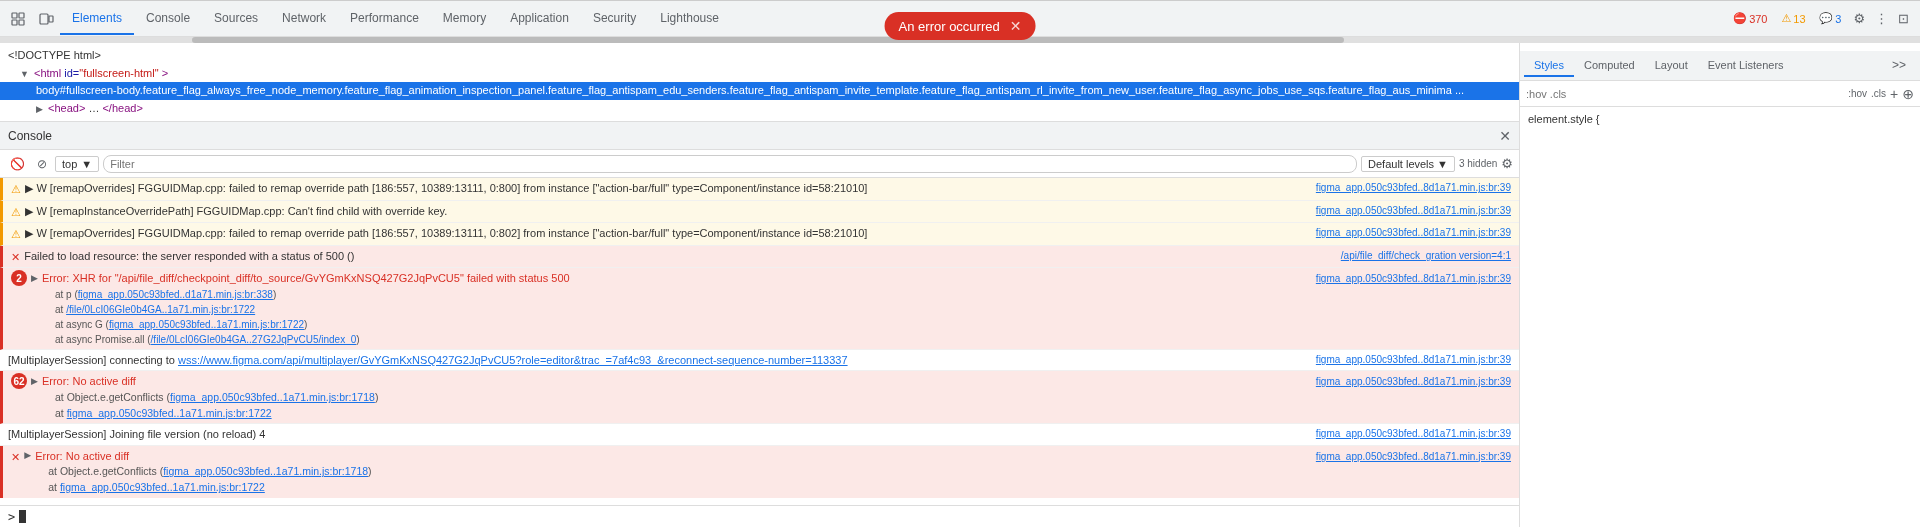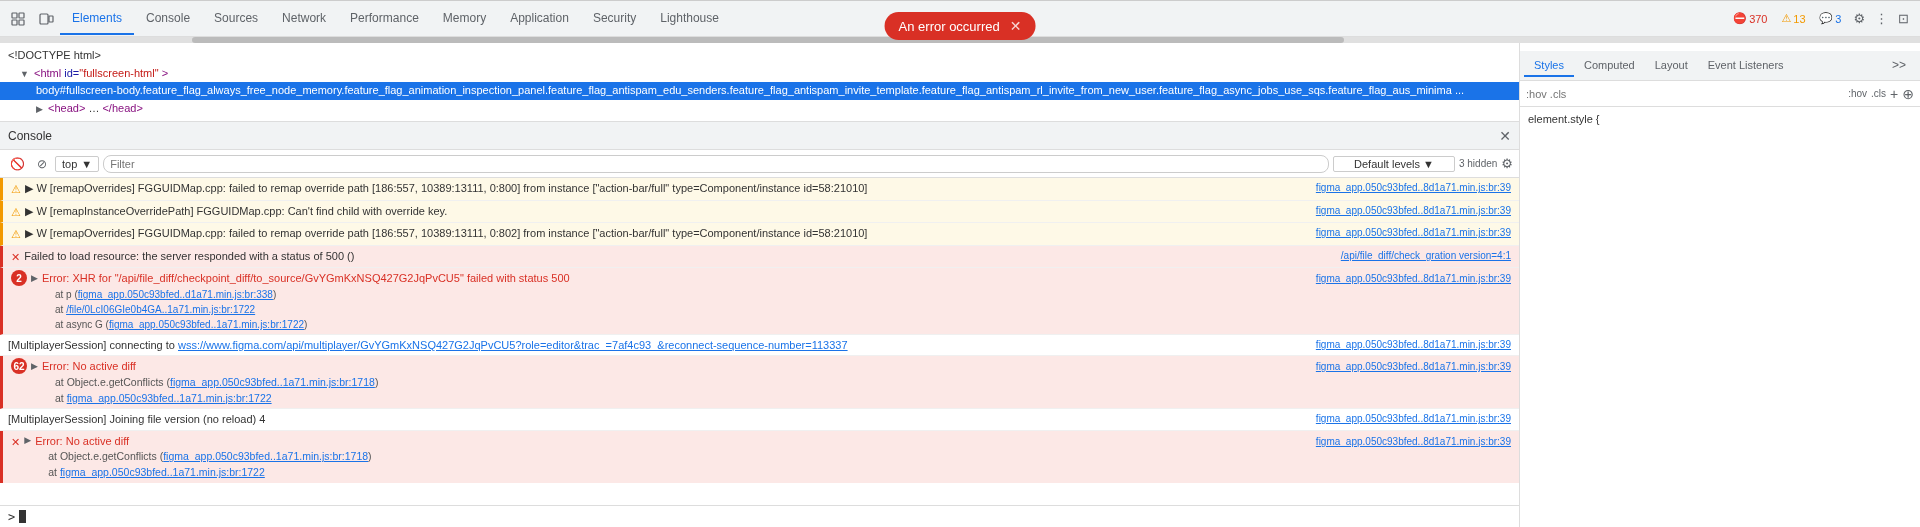--- a/index.html
+++ b/index.html
@@ -191,21 +191,21 @@
       border-radius: 8px;
       padding: 2px 6px;
       font-size: 11px;
       outline: none;
     }
     .console-levels {
       display: flex;
       align-items: center;
       border: 1px solid #ccc;
       border-radius: 2px;
-      padding: 1px 20px;
+      padding: 1px 6px;
       font-size: 11px;
       color: #333;
       gap: 3px;
       cursor: pointer;
     }
     .hidden-badge {
       font-size: 10px;
       color: #5f6368;
     }
     .console-settings-icon {
@@ -501,20 +501,21 @@
           <div style="flex:1;min-width:0;">
             <div class="msg-group-label">
               <span class="msg-expand">▶</span>
               <span class="msg-content" style="color:#d93025;white-space:nowrap;overflow:hidden;text-overflow:ellipsis;">Error: XHR for "/api/file_diff/checkpoint_diff/to_source/GvYGmKxNSQ427G2JqPvCU5" failed with status 500</span>
               <span class="msg-source">figma_app.050c93bfed..8d1a71.min.js:br:39</span>
             </div>
             <div class="msg-indent" style="color:#555;font-size:10px;">
               <div>at p (<span class="link-blue">figma_app.050c93bfed..d1a71.min.js:br:338</span>)</div>
               <div>at <span class="link-blue">/file/0LcI06GIe0b4GA..1a71.min.js:br:1722</span></div>
               <div>at async G (<span class="link-blue">figma_app.050c93bfed..1a71.min.js:br:1722</span>)</div>
+              <div>at async Promise.all (<span class="link-blue">/file/0LcI06GIe0b4GA..27G2JqPvCU5/index_0</span>)</div>
             </div>
           </div>
         </div>
 
         <div class="console-msg info-msg">
           <span class="msg-content">[MultiplayerSession] connecting to <span class="link-blue">wss://www.figma.com/api/multiplayer/GvYGmKxNSQ427G2JqPvCU5?role=editor&amp;trac_=7af4c93_&amp;reconnect-sequence-number=113337</span></span>
           <span class="msg-source">figma_app.050c93bfed..8d1a71.min.js:br:39</span>
         </div>
 
         <div class="console-msg error-group">

